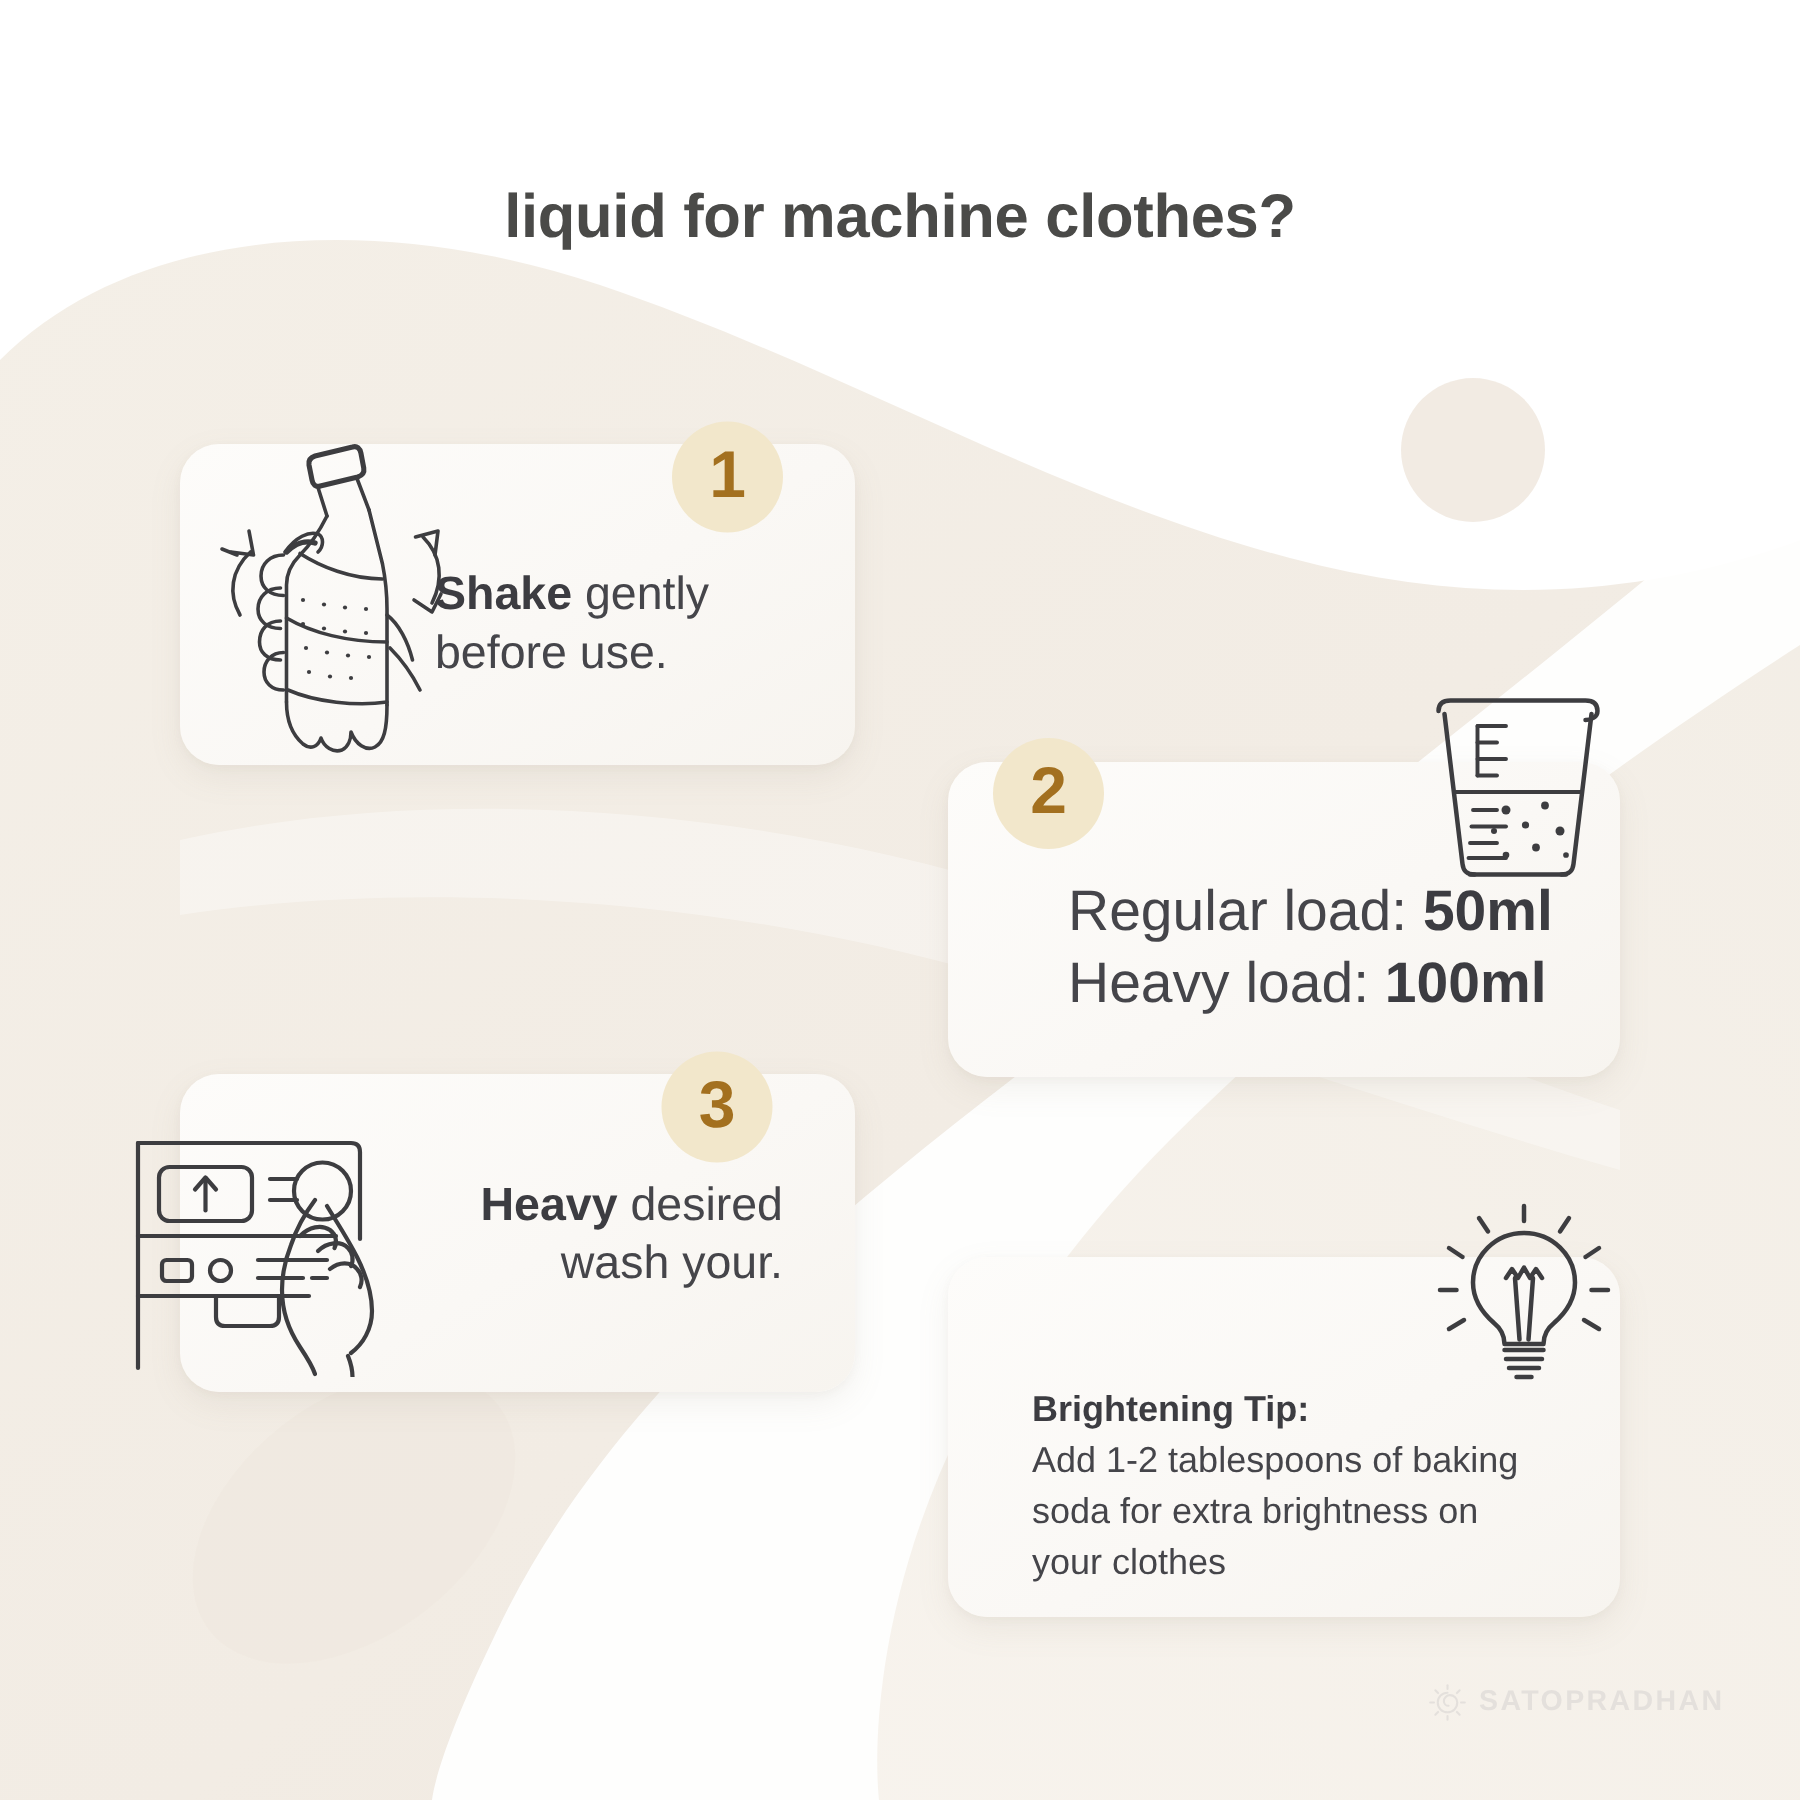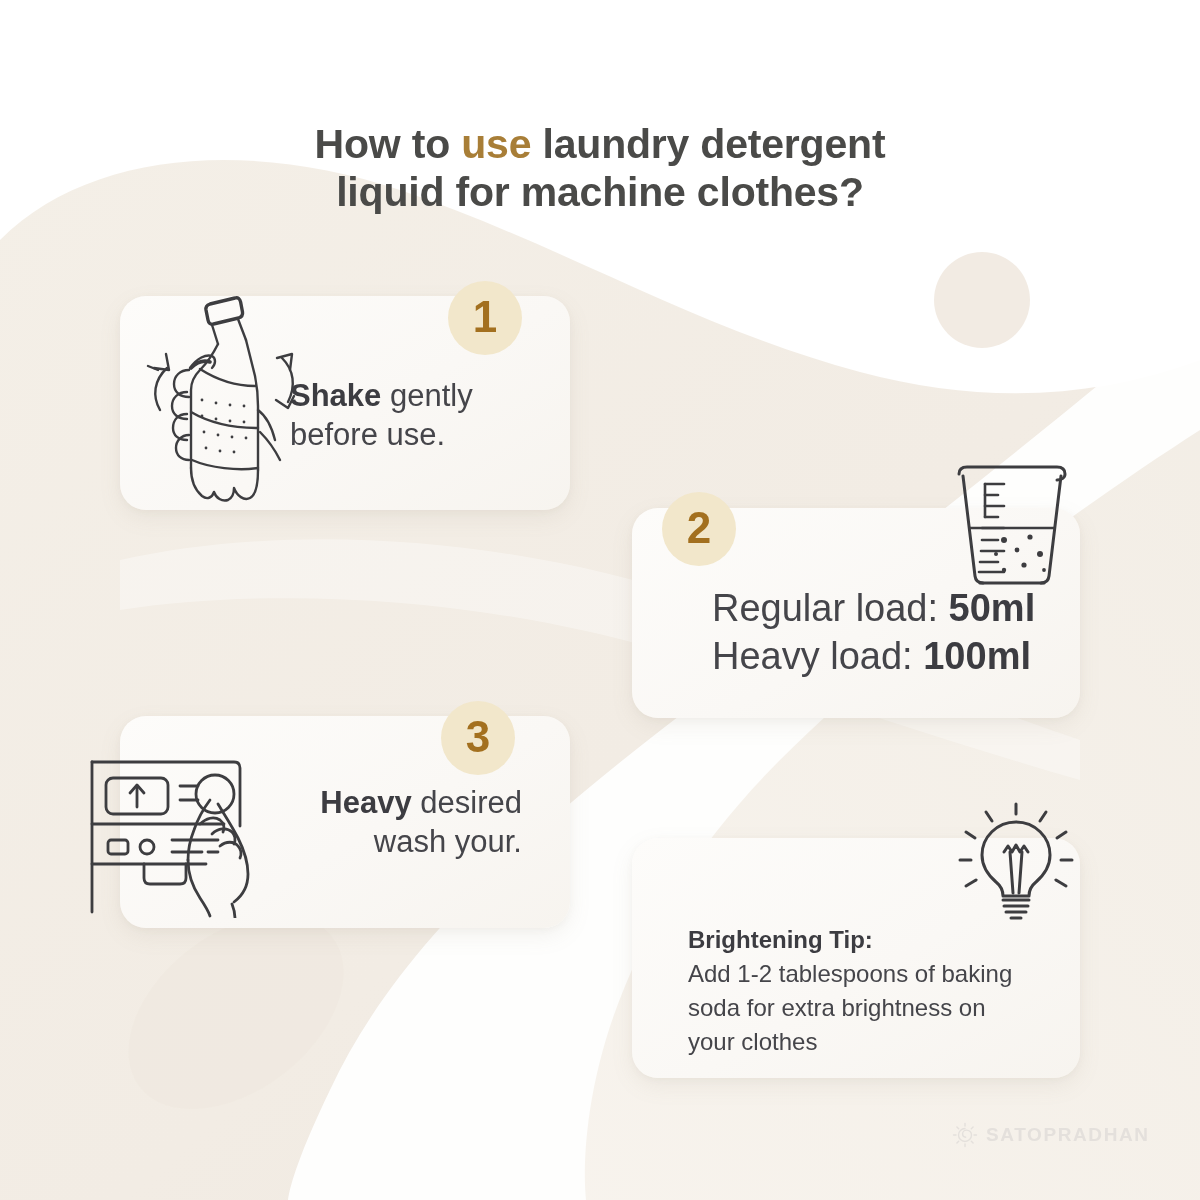--- a/index.html
+++ b/index.html
@@ -189,21 +189,20 @@
 
     <circle cx="982" cy="300" r="48" fill="#f1eae1" opacity="0.95"></circle>
 
     <ellipse cx="236" cy="1012" rx="122" ry="78" transform="rotate(-38 236 1012)" fill="#f0e9e0" opacity="0.9"></ellipse>
 
     <path d="M 120 560 C 300 520, 520 540, 700 600 C 840 646, 960 700, 1080 740
              L 1080 780 C 940 740, 800 690, 660 650 C 480 598, 280 586, 120 610 Z" fill="#ffffff" opacity="0.35"></path>
   </svg>
 
   <div id="title-block">
-    <span id="title-line-1"><span>How to </span><span class="hl">use</span><span> laundry detergent</span></span>
     <span id="title-line-2">liquid for machine clothes?</span>
   </div>
 
   <div class="card" id="card-1"></div>
 
   <svg class="illus" id="illus-bottle" viewBox="0 0 165 222" xmlns="http://www.w3.org/2000/svg" fill="none" stroke="#3d3d40" stroke-width="2.4" stroke-linecap="round" stroke-linejoin="round">
 
     <path d="M68 12 L93 6 C96 5 98 7 98.6 10 L100.5 20 C101 23 99.5 25 96.5 26 L71.5 32 C68.5 33 66.5 31 66 28 L64 18 C63.5 15 65 13 68 12 Z" stroke-width="3.4"></path>
 
     <path d="M70 33 L76 52"></path>

